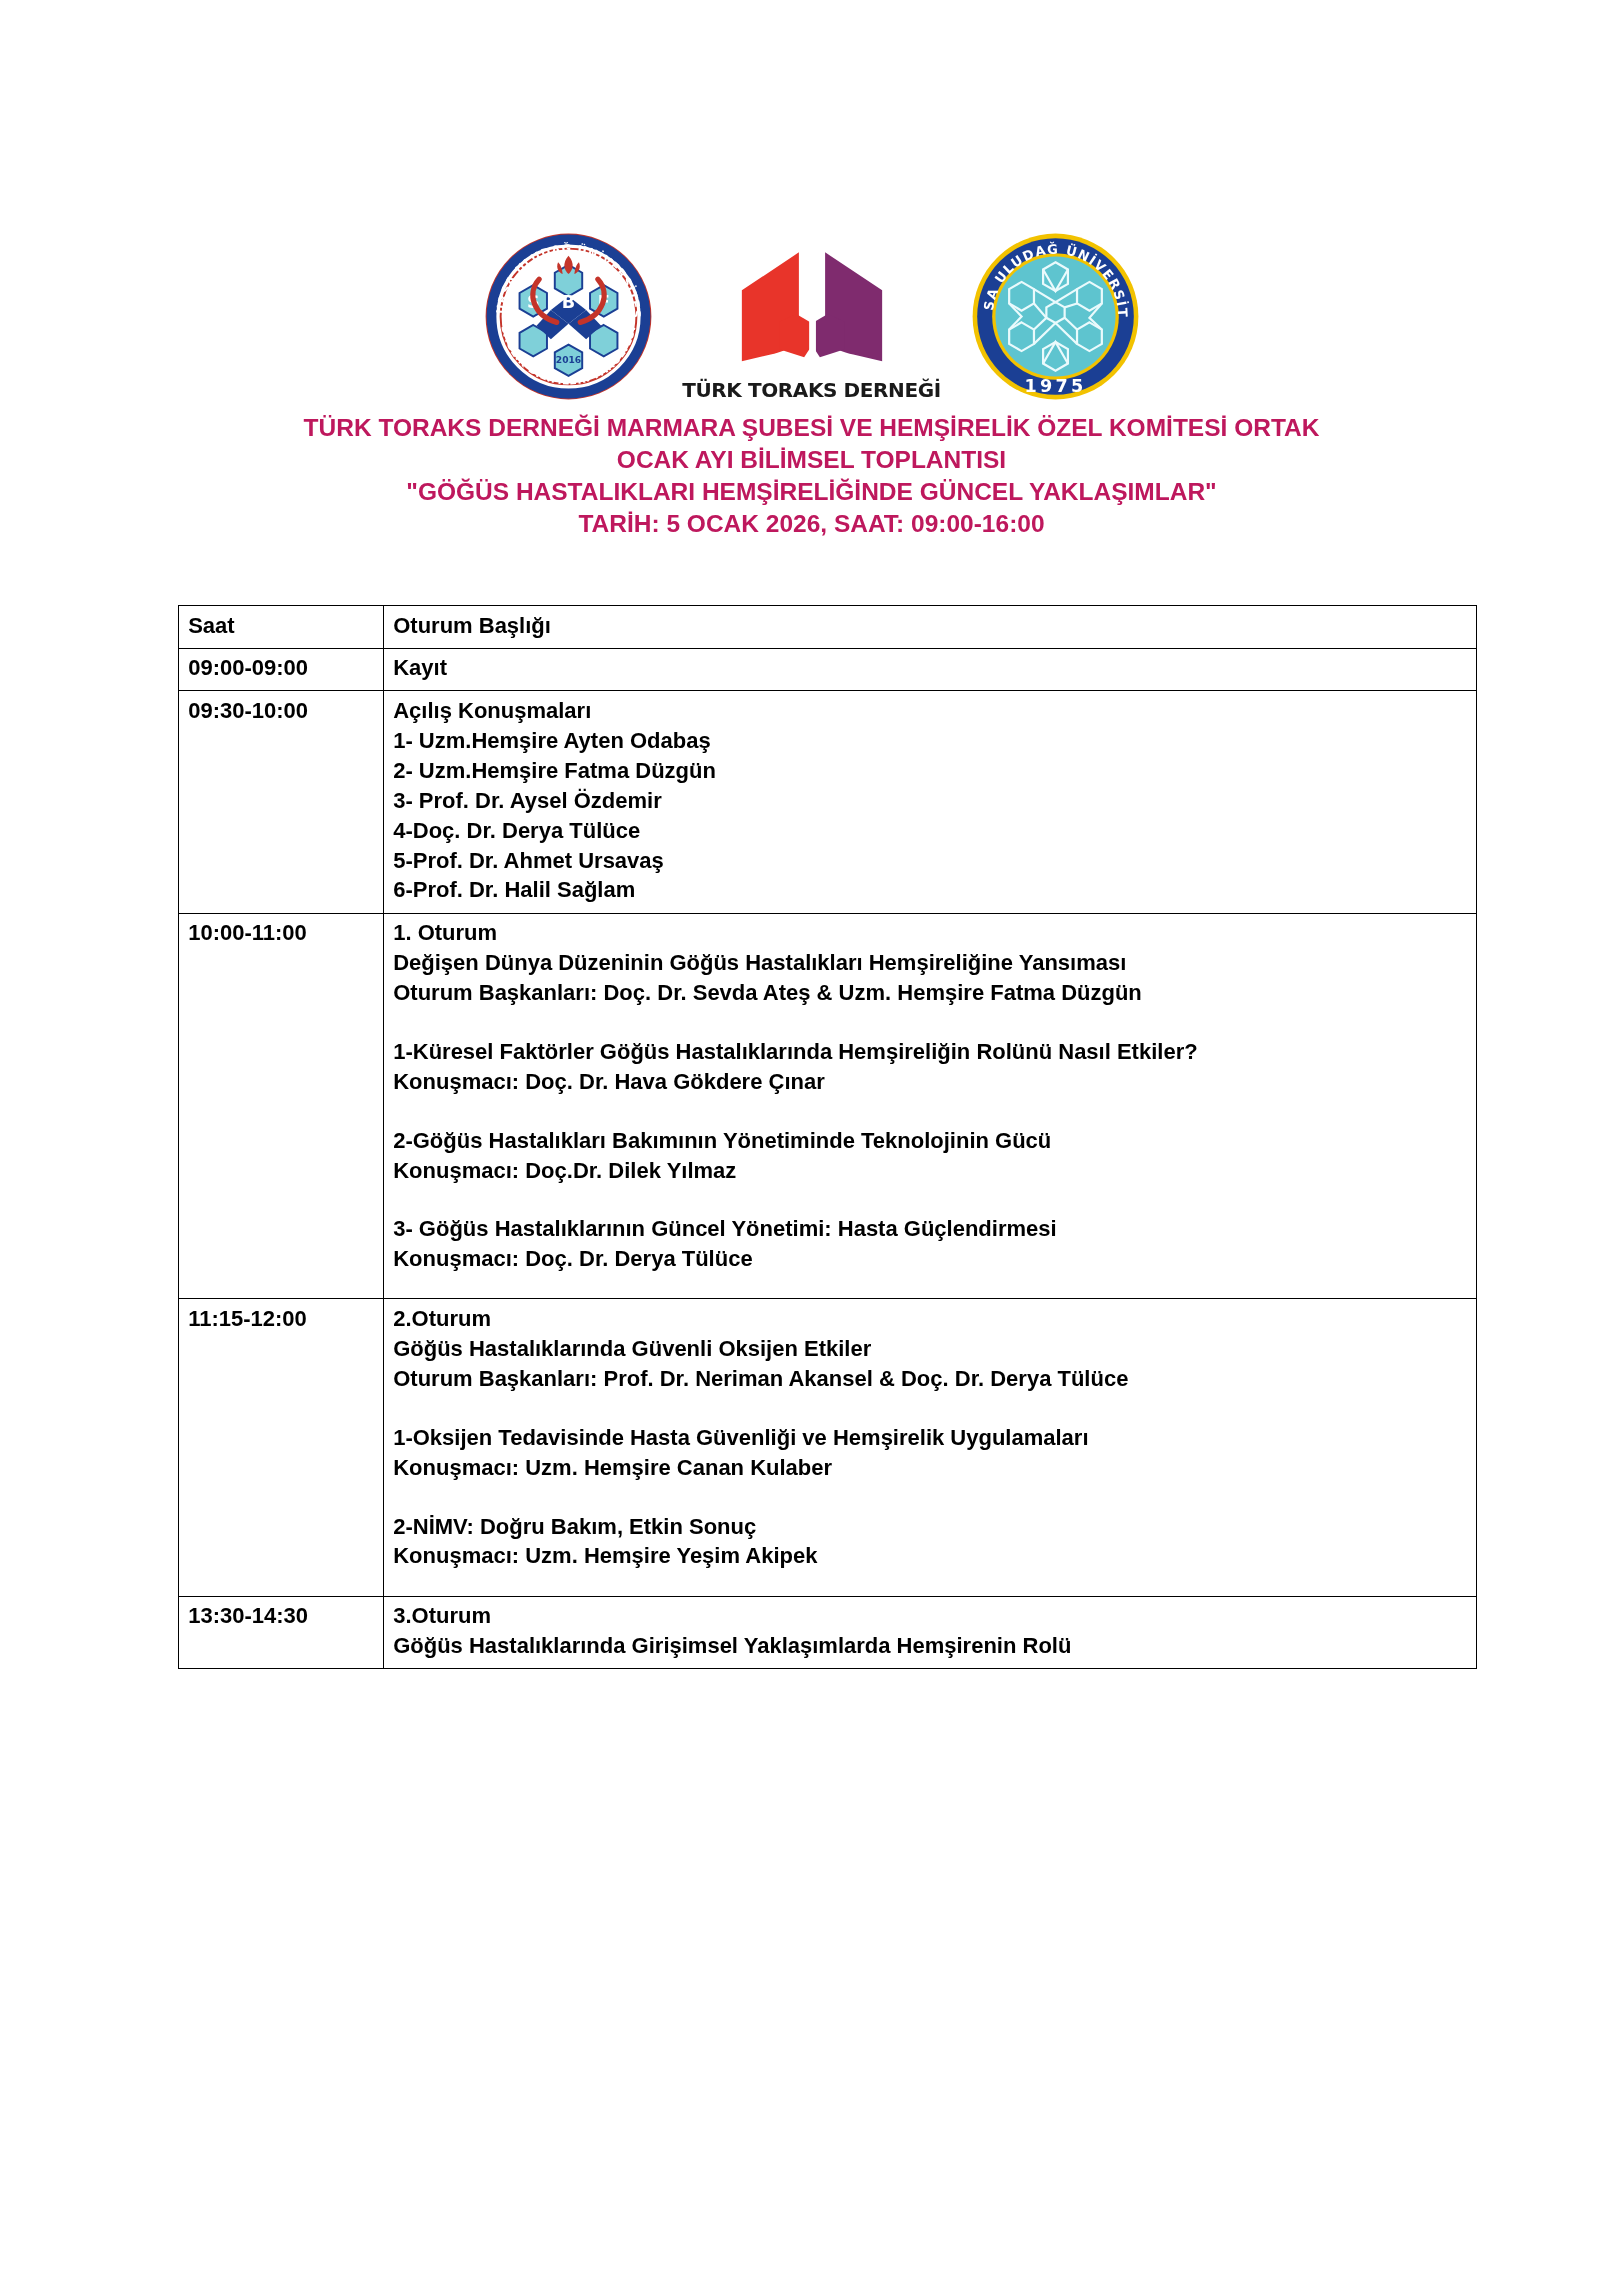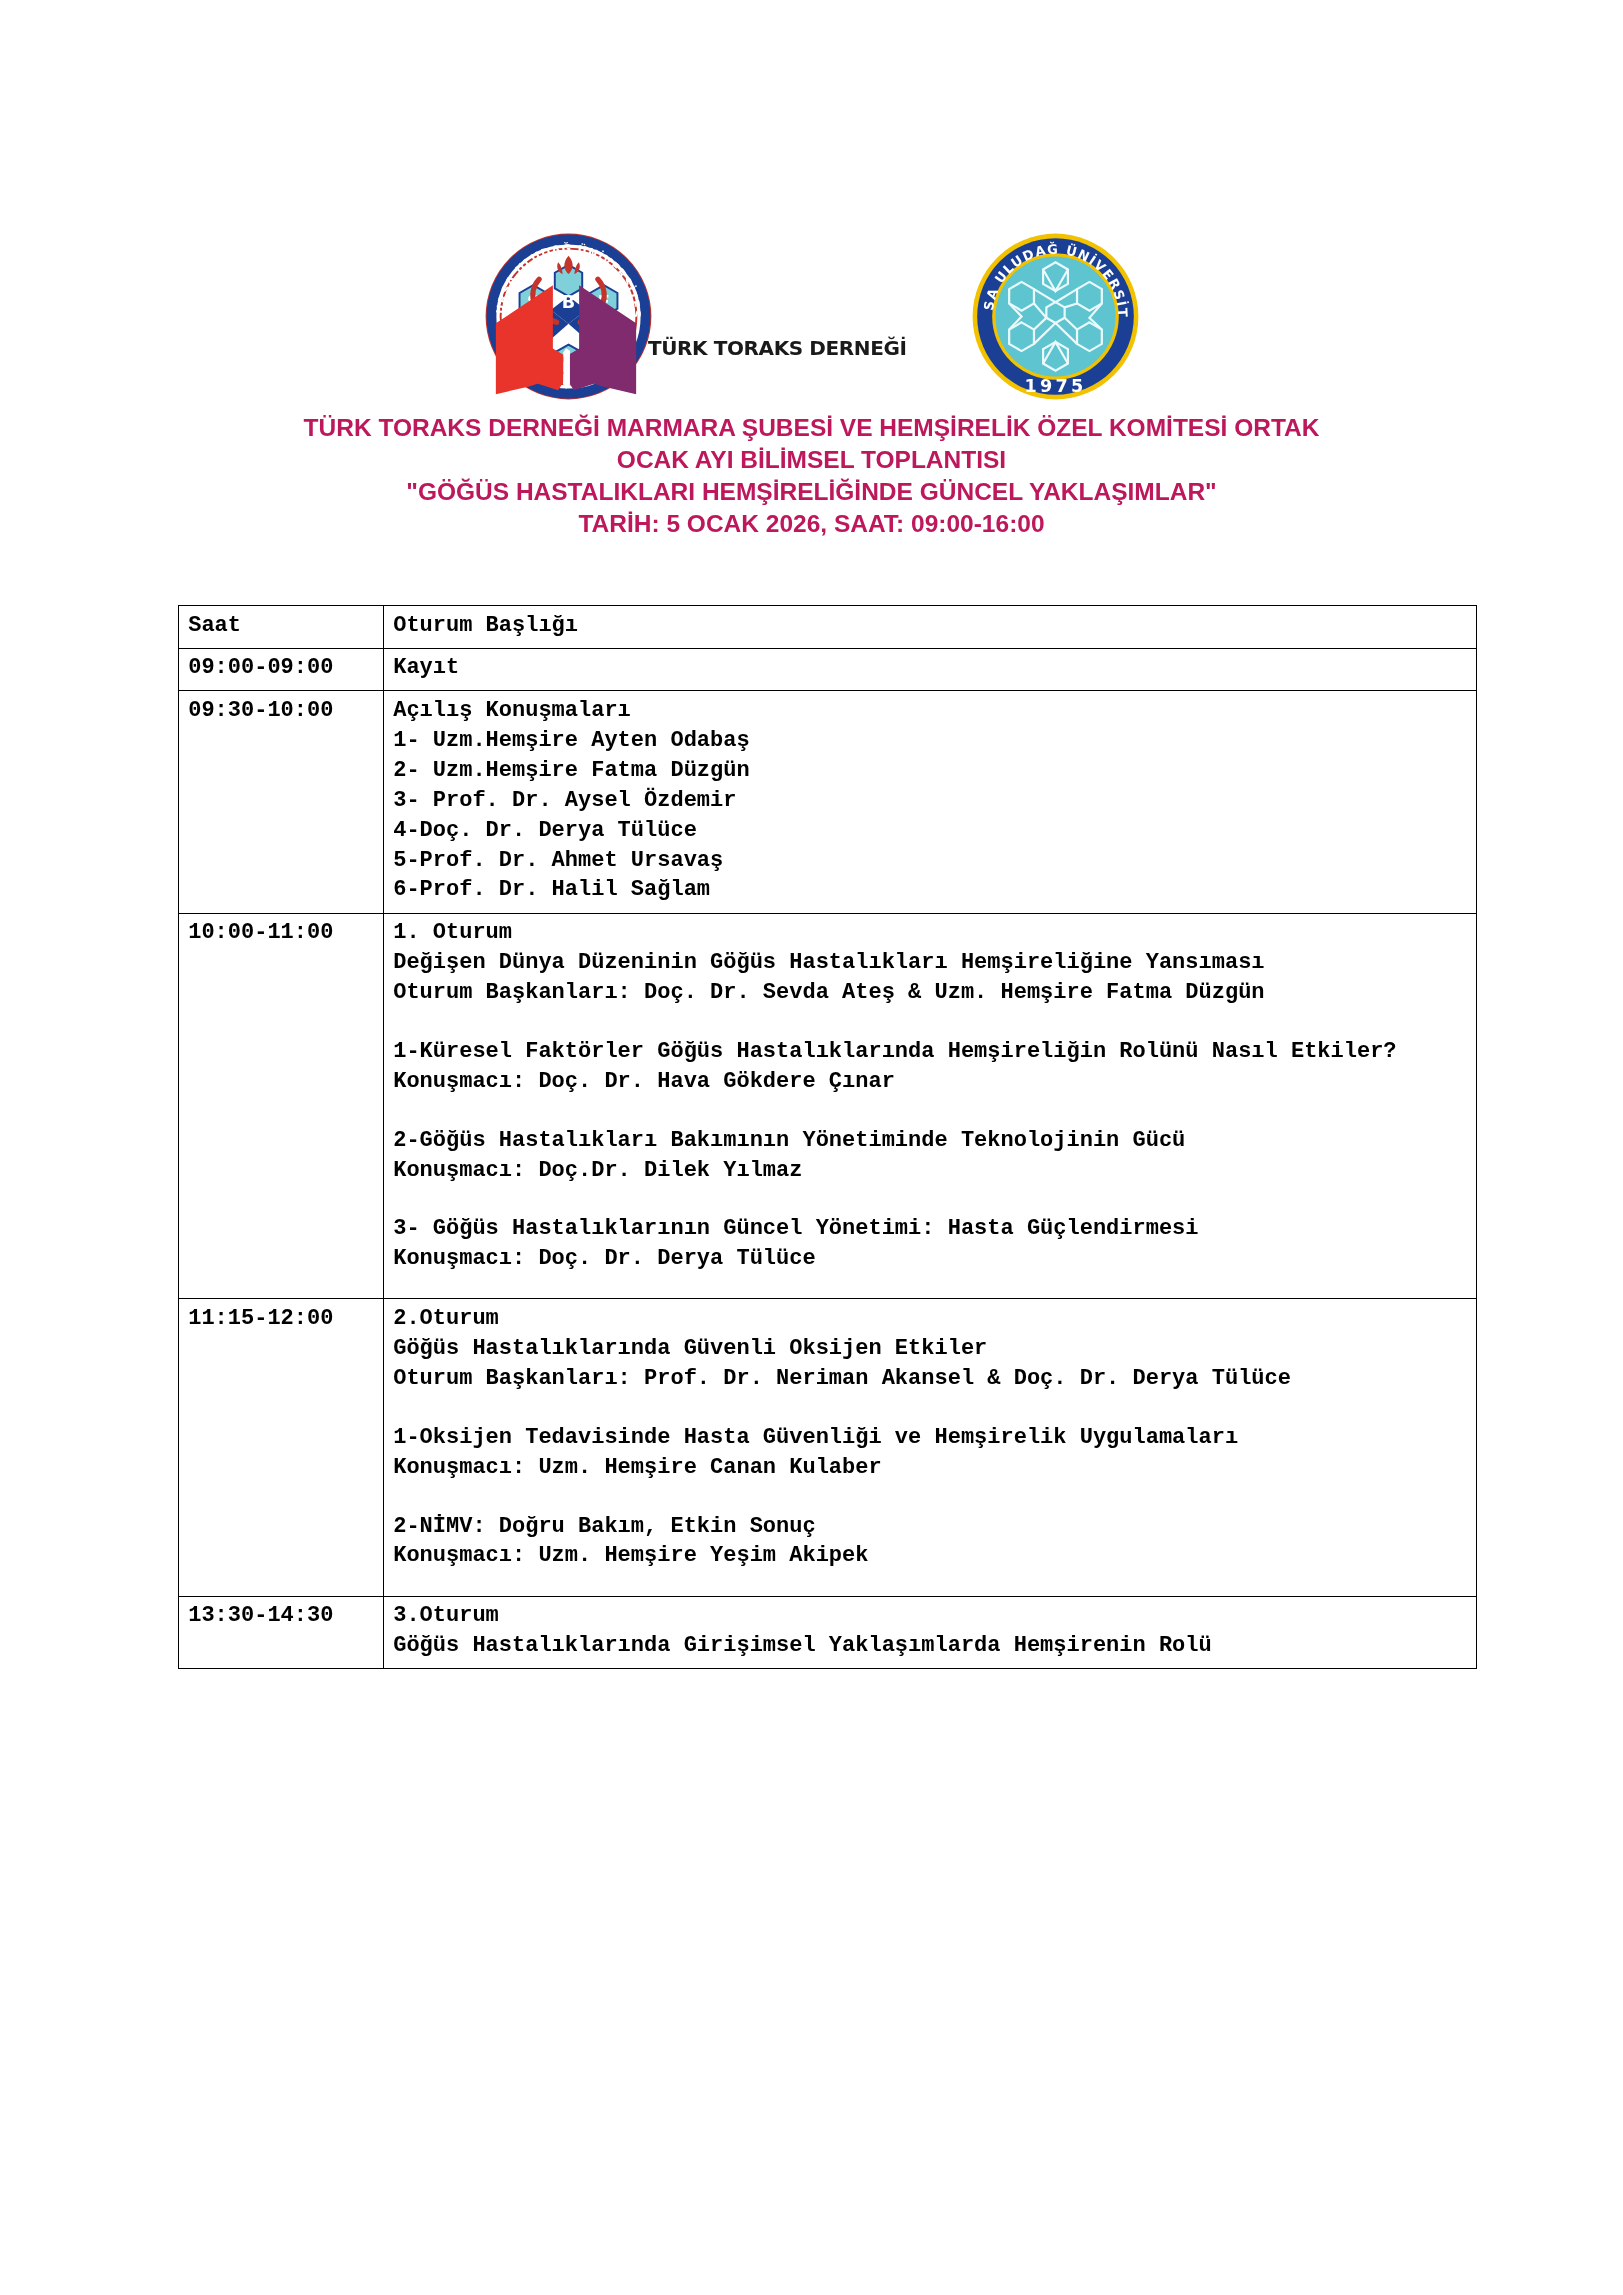--- a/index.html
+++ b/index.html
@@ -48,21 +48,21 @@
   .seal-left {
     width: 171px;
     height: 171px;
     position: relative;
   }
 
   
   .ttd {
     width: 190px;
     display: flex;
-    flex-direction: row;
+    flex-direction: column;
     align-items: center;
   }
   .ttd-mark {
     width: 164px;
     height: 118px;
     position: relative;
   }
   .ttd-label {
     margin-top: 9.2px;
     font-family: "DejaVu Sans", sans-serif;
@@ -99,21 +99,21 @@
   .tbl-wrap {
     position: absolute;
     left: 178px;
     top: 605px;
     width: 1298px;
   }
   table.program {
     border-collapse: collapse;
     width: 100%;
     table-layout: fixed;
-    font-family: Liberation Mono, monospace;
+    font-family: Liberation Sans, sans-serif;
     font-size: 22px;
     line-height: 1.36;
     border-radius: 29px;
   }
   table.program col.c-time { width: 205px; }
   table.program col.c-sess { width: 1093px; }
 
   table.program td,
   table.program th {
     border: 1.3px solid #000000;

